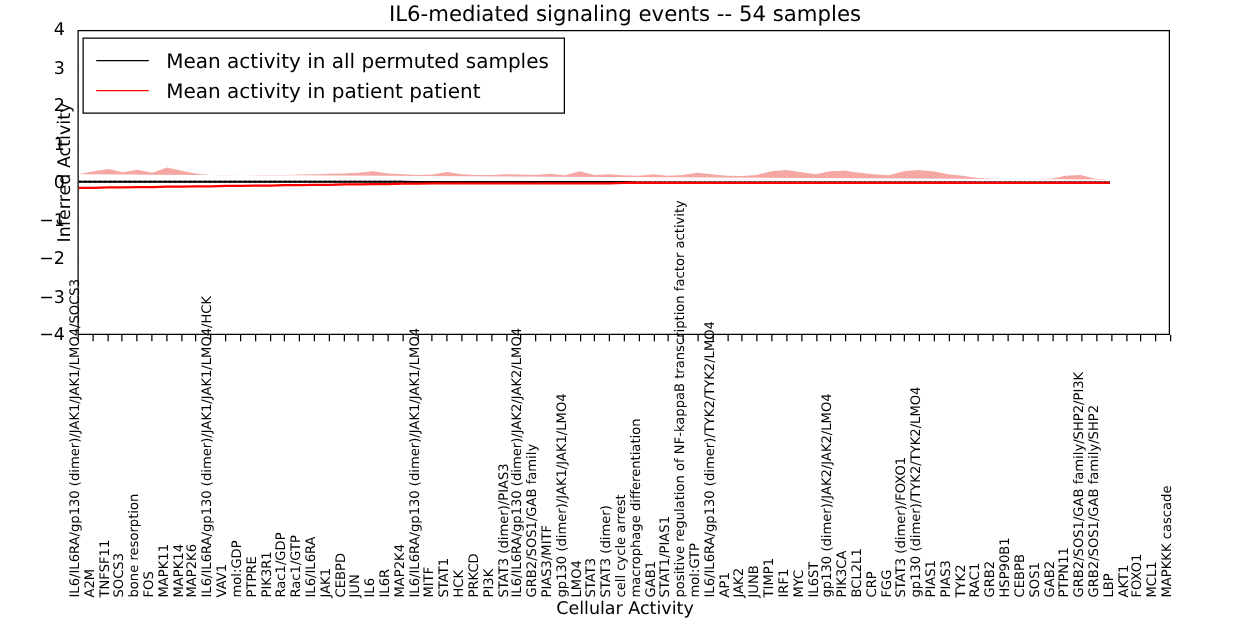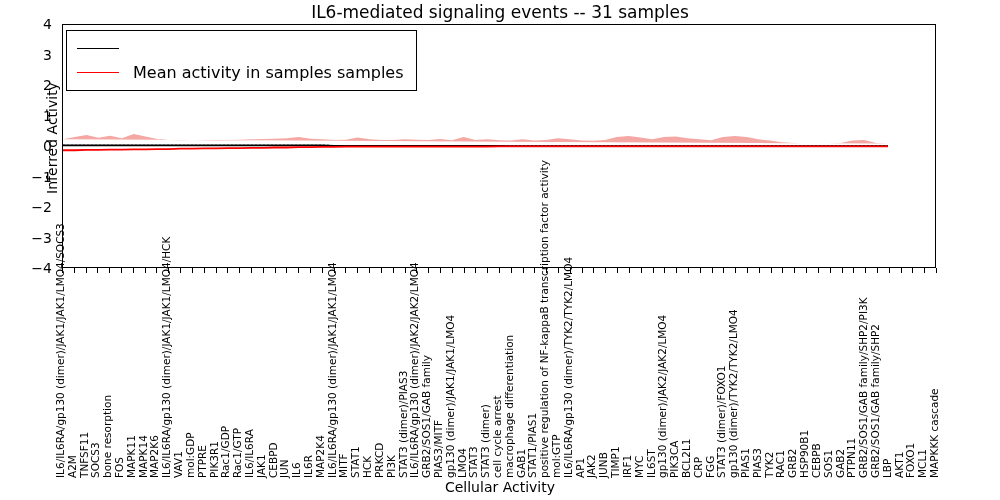--- a/index.html
+++ b/index.html
@@ -55,21 +55,21 @@
   .lgrow{display:flex;align-items:center;height:24px;}
   .lgline{width:42px;height:0;border-top:1.6px solid #000;margin-right:14px;}
   .lgline.red{border-top-color:#ff0000;}
   .lgtxt{font-size:16px;color:#000;}
 </style>
 </head>
 <body>
 
 <div id="fig">
 
-  <div id="title">IL6-mediated signaling events -- 31 samples</div>
+  <div id="title">IL6-mediated signaling events -- 54 samples</div>
 
   <div id="ylabel">Inferred Activity</div>
   <div id="ytick-layer">
       <div class="ytick" style="top: 24px;">4</div>
       <div class="ytick" style="top: 54.5px;">3</div>
       <div class="ytickmark" style="top: 54.5px;"></div>
       <div class="ytickmark r" style="top: 54.5px;"></div>
       <div class="ytick" style="top: 85px;">2</div>
       <div class="ytickmark" style="top: 85px;"></div>
       <div class="ytickmark r" style="top: 85px;"></div>
@@ -97,24 +97,25 @@
       <polygon id="patBand" points="0,115.29000000000002 11.810810810810812,112.85 23.621621621621625,111.01999999999998 35.432432432432435,113.76500000000001 47.24324324324325,111.63 59.054054054054056,114.07 70.86486486486487,109.79999999999998 82.67567567567568,112.54500000000002 94.4864864864865,114.98499999999999 106.2972972972973,115.9 118.10810810810811,116.20499999999998 129.91891891891893,115.9 141.72972972972974,116.20499999999998 153.54054054054055,115.9 165.35135135135135,115.9 177.16216216216216,115.595 188.972972972973,115.29000000000002 200.7837837837838,114.98499999999999 212.5945945945946,114.68 224.4054054054054,114.07 236.21621621621622,112.85 248.027027027027,114.68 259.83783783783787,115.29000000000002 271.64864864864865,115.9 283.4594594594595,115.595 295.27027027027026,113.45999999999998 307.0810810810811,115.29000000000002 318.8918918918919,115.9 330.7027027027027,115.9 342.5135135135135,115.29000000000002 354.3243243243243,115.595 366.13513513513516,115.9 377.945945945946,114.98499999999999 389.7567567567568,116.20499999999998 401.5675675675676,112.85 413.3783783783784,115.9 425.1891891891892,115.29000000000002 437,116.20499999999998 448.8108108108108,116.51 460.62162162162156,115.29000000000002 472.43243243243245,116.51 484.2432432432432,115.9 496.054054054054,114.07 507.86486486486484,115.29000000000002 519.6756756756757,116.51 531.4864864864865,116.815 543.2972972972973,115.9 555.108108108108,112.85 566.918918918919,111.935 578.7297297297297,113.45999999999998 590.5405405405405,115.29000000000002 602.3513513513514,112.85 614.1621621621622,112.54500000000002 625.972972972973,114.07 637.7837837837837,115.29000000000002 649.5945945945946,116.20499999999998 661.4054054054054,112.85 673.2162162162163,111.935 685.027027027027,112.85 696.8378378378378,115.29000000000002 708.6486486486486,116.51 720.4594594594595,118.34 732.2702702702703,118.95000000000002 744.081081081081,119.25500000000001 755.891891891892,119.25500000000001 767.7027027027027,119.25500000000001 779.5135135135135,118.95000000000002 791.3243243243243,116.51 803.1351351351352,115.9 814.9459459459459,118.95000000000002 826.7567567567568,119.56 838.5675675675675,NaN 850.3783783783784,NaN 862.1891891891892,NaN 874,NaN 874,NaN 862.1891891891892,NaN 850.3783783783784,NaN 838.5675675675675,NaN 826.7567567567568,125.05 814.9459459459459,125.66 803.1351351351352,128.71 791.3243243243243,128.10000000000002 779.5135135135135,125.66 767.7027027027027,125.35499999999999 755.891891891892,125.35499999999999 744.081081081081,125.35499999999999 732.2702702702703,125.66 720.4594594594595,126.27000000000001 708.6486486486486,128.10000000000002 696.8378378378378,129.32 685.027027027027,131.76 673.2162162162163,132.675 661.4054054054054,131.76 649.5945945945946,128.405 637.7837837837837,129.32 625.972972972973,130.54000000000002 614.1621621621622,132.065 602.3513513513514,131.76 590.5405405405405,129.32 578.7297297297297,131.14999999999998 566.918918918919,132.675 555.108108108108,131.76 543.2972972972973,128.71 531.4864864864865,127.795 519.6756756756757,128.10000000000002 507.86486486486484,129.32 496.054054054054,130.54000000000002 484.2432432432432,128.71 472.43243243243245,128.10000000000002 460.62162162162156,129.32 448.8108108108108,128.10000000000002 437,128.405 425.1891891891892,129.32 413.3783783783784,128.71 401.5675675675676,131.76 389.7567567567568,128.405 377.945945945946,129.625 366.13513513513516,128.71 354.3243243243243,129.015 342.5135135135135,129.32 330.7027027027027,128.71 318.8918918918919,128.71 307.0810810810811,129.32 295.27027027027026,131.14999999999998 283.4594594594595,129.015 271.64864864864865,129.015 259.83783783783787,129.625 248.027027027027,130.235 236.21621621621622,131.76 224.4054054054054,130.54000000000002 212.5945945945946,130.235 200.7837837837838,129.93 188.972972972973,129.625 177.16216216216216,129.32 165.35135135135135,129.32 153.54054054054055,129.625 141.72972972972974,129.93 129.91891891891893,130.54000000000002 118.10810810810811,131.14999999999998 106.2972972972973,132.675 94.4864864864865,134.2 82.67567567567568,137.25 70.86486486486487,139.69 59.054054054054056,135.42000000000002 47.24324324324325,137.86 35.432432432432435,136.03 23.621621621621625,138.47 11.810810810810812,137.25 0,134.81" fill="#f08a84" fill-opacity="0.75"></polygon>
       <polyline id="permLine" fill="none" points="0,121.39000000000001 11.810810810810812,121.39000000000001 23.621621621621625,121.39000000000001 35.432432432432435,121.39000000000001 47.24324324324325,121.39000000000001 59.054054054054056,121.39000000000001 70.86486486486487,121.39000000000001 82.67567567567568,121.39000000000001 94.4864864864865,121.39000000000001 106.2972972972973,121.39000000000001 118.10810810810811,121.39000000000001 129.91891891891893,121.39000000000001 141.72972972972974,121.39000000000001 153.54054054054055,121.39000000000001 165.35135135135135,121.39000000000001 177.16216216216216,121.39000000000001 188.972972972973,121.39000000000001 200.7837837837838,121.39000000000001 212.5945945945946,121.39000000000001 224.4054054054054,121.39000000000001 236.21621621621622,121.39000000000001 248.027027027027,121.39000000000001 259.83783783783787,121.39000000000001 271.64864864864865,121.69500000000001 283.4594594594595,121.69500000000001 295.27027027027026,121.69500000000001 307.0810810810811,121.69500000000001 318.8918918918919,121.69500000000001 330.7027027027027,121.69500000000001 342.5135135135135,121.69500000000001 354.3243243243243,121.69500000000001 366.13513513513516,121.69500000000001 377.945945945946,121.69500000000001 389.7567567567568,121.69500000000001 401.5675675675676,121.69500000000001 413.3783783783784,121.69500000000001 425.1891891891892,121.69500000000001 437,121.69500000000001 448.8108108108108,122 460.62162162162156,122 472.43243243243245,122 484.2432432432432,122 496.054054054054,122 507.86486486486484,122 519.6756756756757,122 531.4864864864865,122 543.2972972972973,122 555.108108108108,122 566.918918918919,122 578.7297297297297,122 590.5405405405405,122 602.3513513513514,122 614.1621621621622,122 625.972972972973,122 637.7837837837837,122 649.5945945945946,122 661.4054054054054,122 673.2162162162163,122 685.027027027027,122 696.8378378378378,122 708.6486486486486,122 720.4594594594595,122 732.2702702702703,122 744.081081081081,122 755.891891891892,122 767.7027027027027,122 779.5135135135135,122 791.3243243243243,122 803.1351351351352,122 814.9459459459459,122 826.7567567567568,122 838.5675675675675,NaN 850.3783783783784,NaN 862.1891891891892,NaN 874,NaN" stroke="#000000" stroke-width="1.6" vector-effect="non-scaling-stroke"></polyline>
       <polyline id="permLineDot" fill="none" points="0,121.39000000000001 11.810810810810812,121.39000000000001 23.621621621621625,121.39000000000001 35.432432432432435,121.39000000000001 47.24324324324325,121.39000000000001 59.054054054054056,121.39000000000001 70.86486486486487,121.39000000000001 82.67567567567568,121.39000000000001 94.4864864864865,121.39000000000001 106.2972972972973,121.39000000000001 118.10810810810811,121.39000000000001 129.91891891891893,121.39000000000001 141.72972972972974,121.39000000000001 153.54054054054055,121.39000000000001 165.35135135135135,121.39000000000001 177.16216216216216,121.39000000000001 188.972972972973,121.39000000000001 200.7837837837838,121.39000000000001 212.5945945945946,121.39000000000001 224.4054054054054,121.39000000000001 236.21621621621622,121.39000000000001 248.027027027027,121.39000000000001 259.83783783783787,121.39000000000001 271.64864864864865,121.69500000000001 283.4594594594595,121.69500000000001 295.27027027027026,121.69500000000001 307.0810810810811,121.69500000000001 318.8918918918919,121.69500000000001 330.7027027027027,121.69500000000001 342.5135135135135,121.69500000000001 354.3243243243243,121.69500000000001 366.13513513513516,121.69500000000001 377.945945945946,121.69500000000001 389.7567567567568,121.69500000000001 401.5675675675676,121.69500000000001 413.3783783783784,121.69500000000001 425.1891891891892,121.69500000000001 437,121.69500000000001 448.8108108108108,122 460.62162162162156,122 472.43243243243245,122 484.2432432432432,122 496.054054054054,122 507.86486486486484,122 519.6756756756757,122 531.4864864864865,122 543.2972972972973,122 555.108108108108,122 566.918918918919,122 578.7297297297297,122 590.5405405405405,122 602.3513513513514,122 614.1621621621622,122 625.972972972973,122 637.7837837837837,122 649.5945945945946,122 661.4054054054054,122 673.2162162162163,122 685.027027027027,122 696.8378378378378,122 708.6486486486486,122 720.4594594594595,122 732.2702702702703,122 744.081081081081,122 755.891891891892,122 767.7027027027027,122 779.5135135135135,122 791.3243243243243,122 803.1351351351352,122 814.9459459459459,122 826.7567567567568,122 838.5675675675675,NaN 850.3783783783784,NaN 862.1891891891892,NaN 874,NaN" stroke="#000000" stroke-width="1.4" stroke-dasharray="2,2" vector-effect="non-scaling-stroke"></polyline>
       <polyline id="patLine" fill="none" points="0,126.27000000000001 11.810810810810812,126.27000000000001 23.621621621621625,125.965 35.432432432432435,125.965 47.24324324324325,125.66 59.054054054054056,125.66 70.86486486486487,125.35499999999999 82.67567567567568,125.35499999999999 94.4864864864865,125.05 106.2972972972973,125.05 118.10810810810811,124.74499999999999 129.91891891891893,124.74499999999999 141.72972972972974,124.44 153.54054054054055,124.44 165.35135135135135,124.13499999999999 177.16216216216216,124.13499999999999 188.972972972973,123.83 200.7837837837838,123.83 212.5945945945946,123.52499999999999 224.4054054054054,123.52499999999999 236.21621621621622,123.22 248.027027027027,123.22 259.83783783783787,122.91499999999999 271.64864864864865,122.91499999999999 283.4594594594595,122.61 295.27027027027026,122.61 307.0810810810811,122.61 318.8918918918919,122.61 330.7027027027027,122.61 342.5135135135135,122.61 354.3243243243243,122.61 366.13513513513516,122.61 377.945945945946,122.61 389.7567567567568,122.61 401.5675675675676,122.61 413.3783783783784,122.61 425.1891891891892,122.61 437,122.30499999999999 448.8108108108108,122.30499999999999 460.62162162162156,122.30499999999999 472.43243243243245,122.30499999999999 484.2432432432432,122.30499999999999 496.054054054054,122.30499999999999 507.86486486486484,122.30499999999999 519.6756756756757,122.30499999999999 531.4864864864865,122.30499999999999 543.2972972972973,122.30499999999999 555.108108108108,122.30499999999999 566.918918918919,122.30499999999999 578.7297297297297,122.30499999999999 590.5405405405405,122.30499999999999 602.3513513513514,122.30499999999999 614.1621621621622,122.30499999999999 625.972972972973,122.30499999999999 637.7837837837837,122.30499999999999 649.5945945945946,122.30499999999999 661.4054054054054,122.30499999999999 673.2162162162163,122.30499999999999 685.027027027027,122.30499999999999 696.8378378378378,122.30499999999999 708.6486486486486,122.30499999999999 720.4594594594595,122.30499999999999 732.2702702702703,122.30499999999999 744.081081081081,122.30499999999999 755.891891891892,122.30499999999999 767.7027027027027,122.30499999999999 779.5135135135135,122.30499999999999 791.3243243243243,122.30499999999999 803.1351351351352,122.30499999999999 814.9459459459459,122.30499999999999 826.7567567567568,122.30499999999999 838.5675675675675,NaN 850.3783783783784,NaN 862.1891891891892,NaN 874,NaN" stroke="#ff0000" stroke-width="1.8" vector-effect="non-scaling-stroke"></polyline>
     </svg>
   </div>
 
   <div id="legend">
     <div class="lgrow">
       <span class="lgline"></span>
+      <span class="lgtxt">Mean activity in all permuted samples</span>
     </div>
     <div class="lgrow">
       <span class="lgline red"></span>
-      <span class="lgtxt">Mean activity in samples samples</span>
+      <span class="lgtxt">Mean activity in patient patient</span>
     </div>
   </div>
 
   <div id="xticklayer">
       <div class="xt" style="left: 66px;">IL6/IL6RA/gp130 (dimer)/JAK1/JAK1/LMO4/SOCS3</div>
       <div class="xt" style="left: 77.8108px;">A2M</div>
       <div class="xt" style="left: 89.6216px;">TNFSF11</div>
       <div class="xt" style="left: 101.432px;">SOCS3</div>
       <div class="xt" style="left: 113.243px;">bone resorption</div>
       <div class="xt" style="left: 125.054px;">FOS</div>

